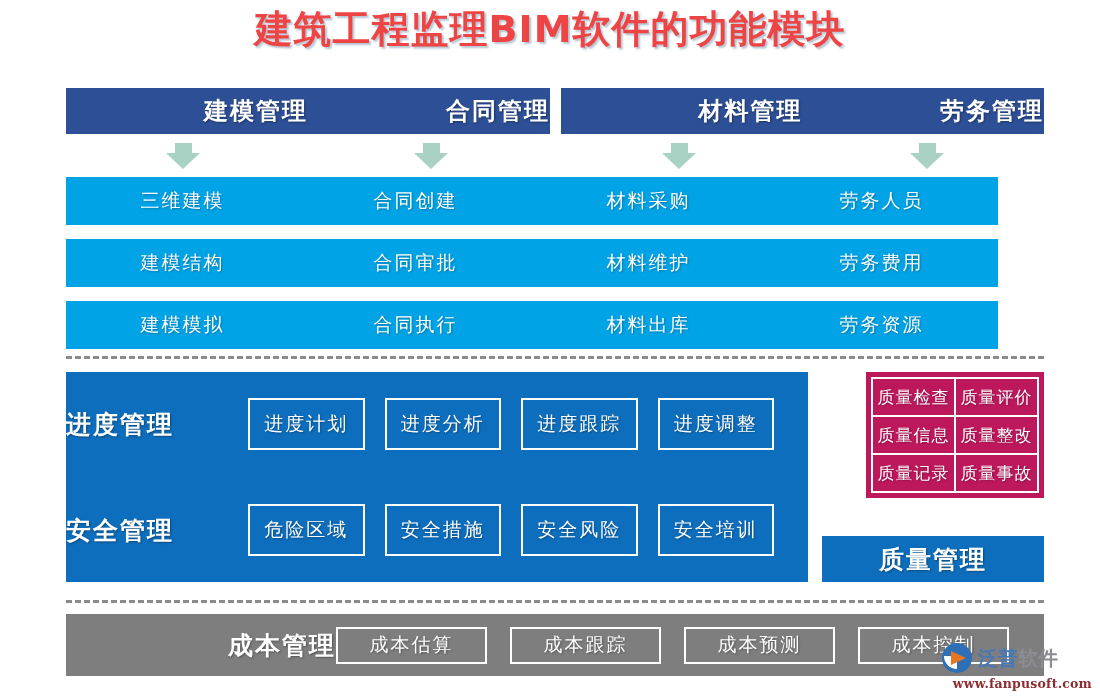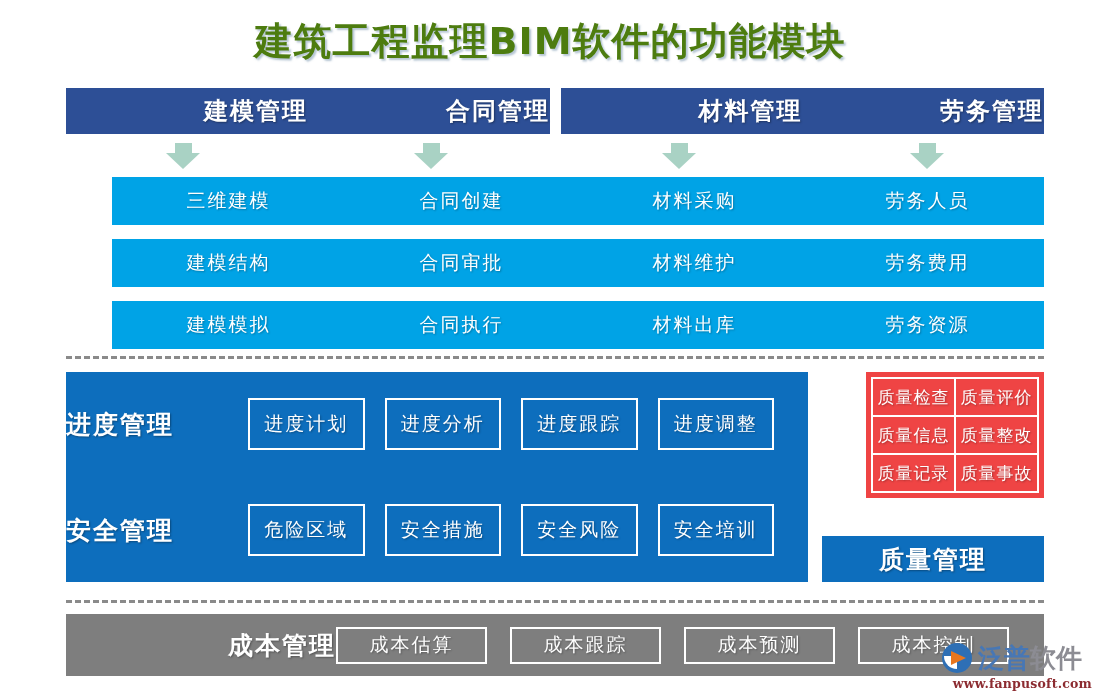--- a/index.html
+++ b/index.html
@@ -12,26 +12,26 @@
     width: 1100px;
     height: 700px;
     overflow: hidden;
     font-family: "DejaVu Sans", "Liberation Sans", sans-serif;
     position: relative;
   }
 
   
   .page-title {
     text-align: center;
-    color: #4d7c0f;
+    color: #ef4444;
     font-size: 38px;
     font-weight: bold;
     letter-spacing: 1px;
     line-height: 1;
-    padding-top: 22px;
+    padding-top: 10px;
     text-shadow: 2px 2px 2px rgba(120,150,175,0.55);
   }
 
   
   .top-section {
     position: absolute;
     left: 66px;
     top: 88px;
     width: 978px;
   }
@@ -89,21 +89,21 @@
     top: 10px;
     width: 0;
     height: 0;
     border-left: 17px solid transparent;
     border-right: 17px solid transparent;
     border-top: 16px solid #A9D2C4;
   }
 
   .tiles-row {
     display: flex;
-    justify-content: flex-end;
+    justify-content: flex-start;
     margin-bottom: 14px;
   }
   .tile {
     width: 233px;
     height: 48px;
     background: #00A3E6;
     color: #ffffff;
     font-size: 19px;
     letter-spacing: 2px;
     display: flex;
@@ -174,21 +174,21 @@
   }
 
   .quality-panel {
     width: 222px;
     height: 210px;
     display: flex;
     flex-direction: column;
     justify-content: space-between;
   }
   .quality-grid {
-    background: #ef4444;
+    background: #be185d;
     padding: 6px;
     box-sizing: border-box;
     margin-left: 44px;
   }
   .quality-grid-row {
     display: flex;
   }
   .quality-cell {
     flex: 1;
     height: 40px;
@@ -288,21 +288,21 @@
     border-left: 15px solid #E8761E;
   }
   .logo-mark .wedge {
     position: absolute;
     left: 2px; top: 15px;
     width: 13px; height: 13px;
     background: #ffffff;
     border-radius: 0 0 0 14px;
   }
   .logo-text {
-    font-size: 26px;
+    font-size: 20px;
     font-weight: bold;
     letter-spacing: 0px;
     line-height: 1;
   }
   .logo-text .b { color: #4777B5; }
   .logo-text .g { color: #8C8C93; }
   .logo-url {
     color: #8C2B30;
     font-size: 12.5px;
     font-weight: bold;

